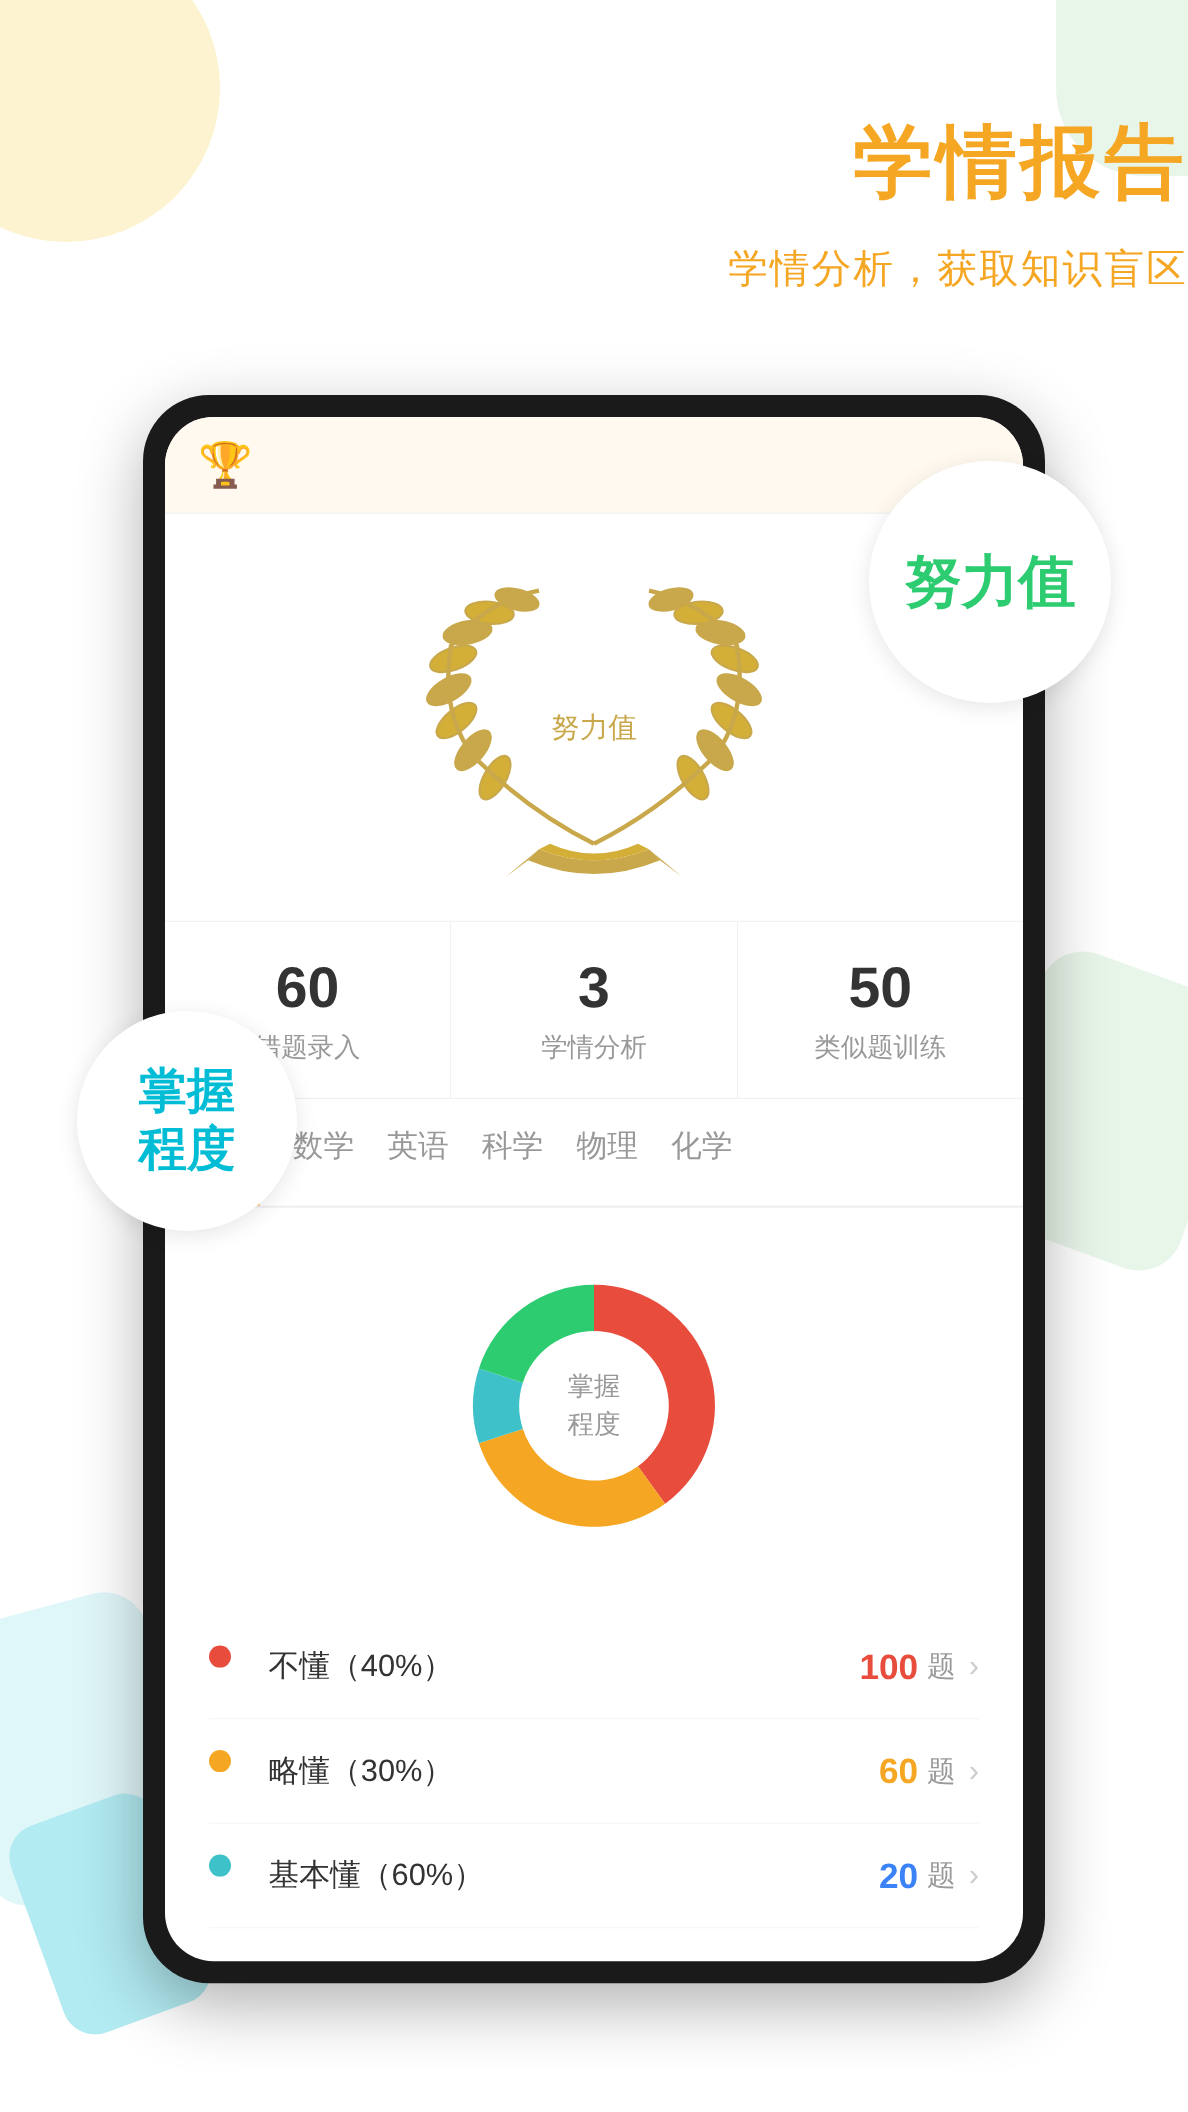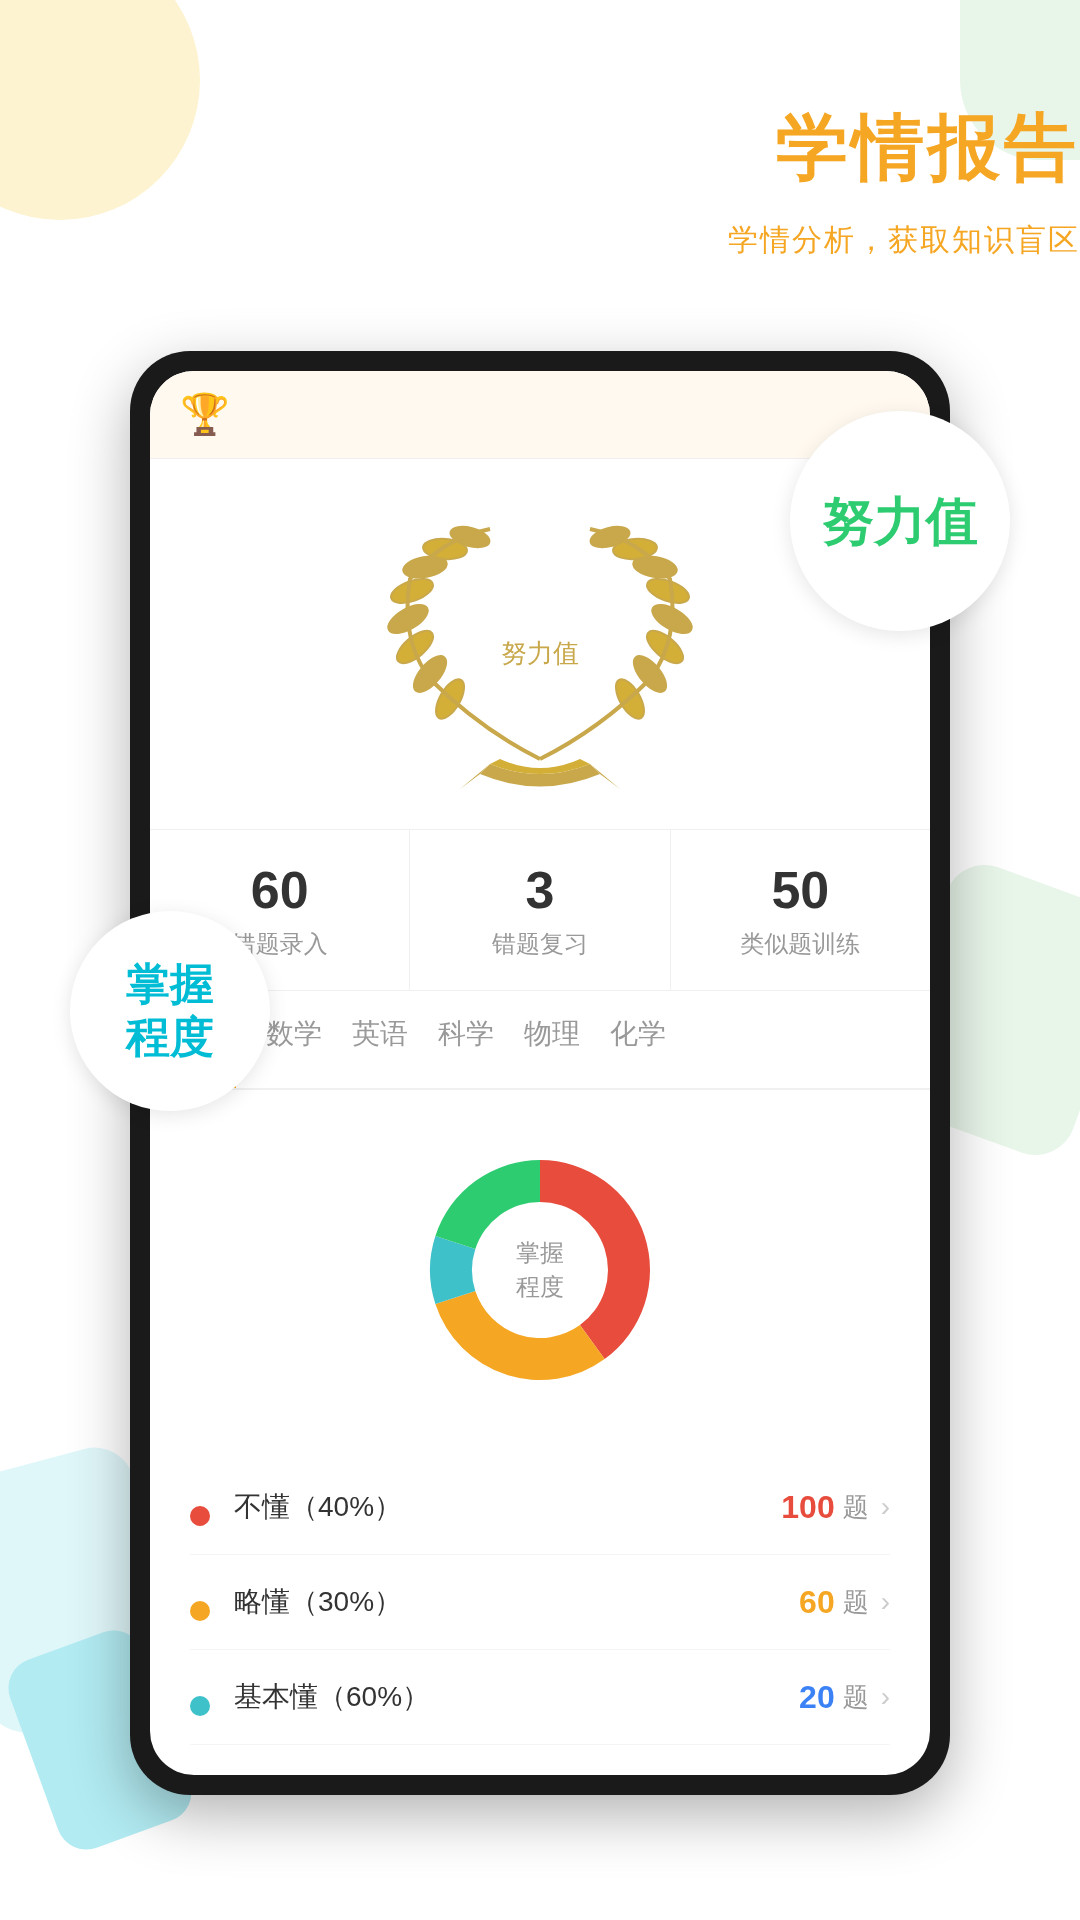--- a/index.html
+++ b/index.html
@@ -85,21 +85,21 @@
 
     .main-title {
       font-size: 72px;
       font-weight: 900;
       color: #f5a623;
       margin-bottom: 24px;
       letter-spacing: 4px;
     }
 
     .sub-title {
-      font-size: 30px;
+      font-size: 36px;
       color: #f5a623;
       letter-spacing: 2px;
     }
 
     
     .phone-container {
       position: relative;
       z-index: 1;
       margin: 60px auto 0;
       width: 820px;
@@ -328,22 +328,22 @@
     .legend-item {
       display: flex;
       align-items: center;
       justify-content: space-between;
       padding: 28px 0;
       border-bottom: 1px solid #f5f5f5;
     }
 
     .legend-left {
       display: flex;
-      align-items: flex-end;
-      gap: 24px;
+      align-items: flex-start;
+      gap: 34px;
     }
 
     .legend-dot {
       width: 20px;
       height: 20px;
       border-radius: 50%;
       flex-shrink: 0;
     }
 
     .legend-text {
@@ -448,21 +448,21 @@
         </div>
       </div>
 
       <div class="stats-row" id="stats-row-container">
           <div class="stat-item">
             <span class="stat-number">60</span>
             <span class="stat-label">错题录入</span>
           </div>
           <div class="stat-item">
             <span class="stat-number">3</span>
-            <span class="stat-label">错题复习</span>
+            <span class="stat-label">学情分析</span>
           </div>
           <div class="stat-item">
             <span class="stat-number">50</span>
             <span class="stat-label">类似题训练</span>
           </div>
         </div>
 
       <div class="subject-tabs" id="subject-tabs-container">
           <div class="subject-tab active">语文</div>
           <div class="subject-tab">数学</div>

